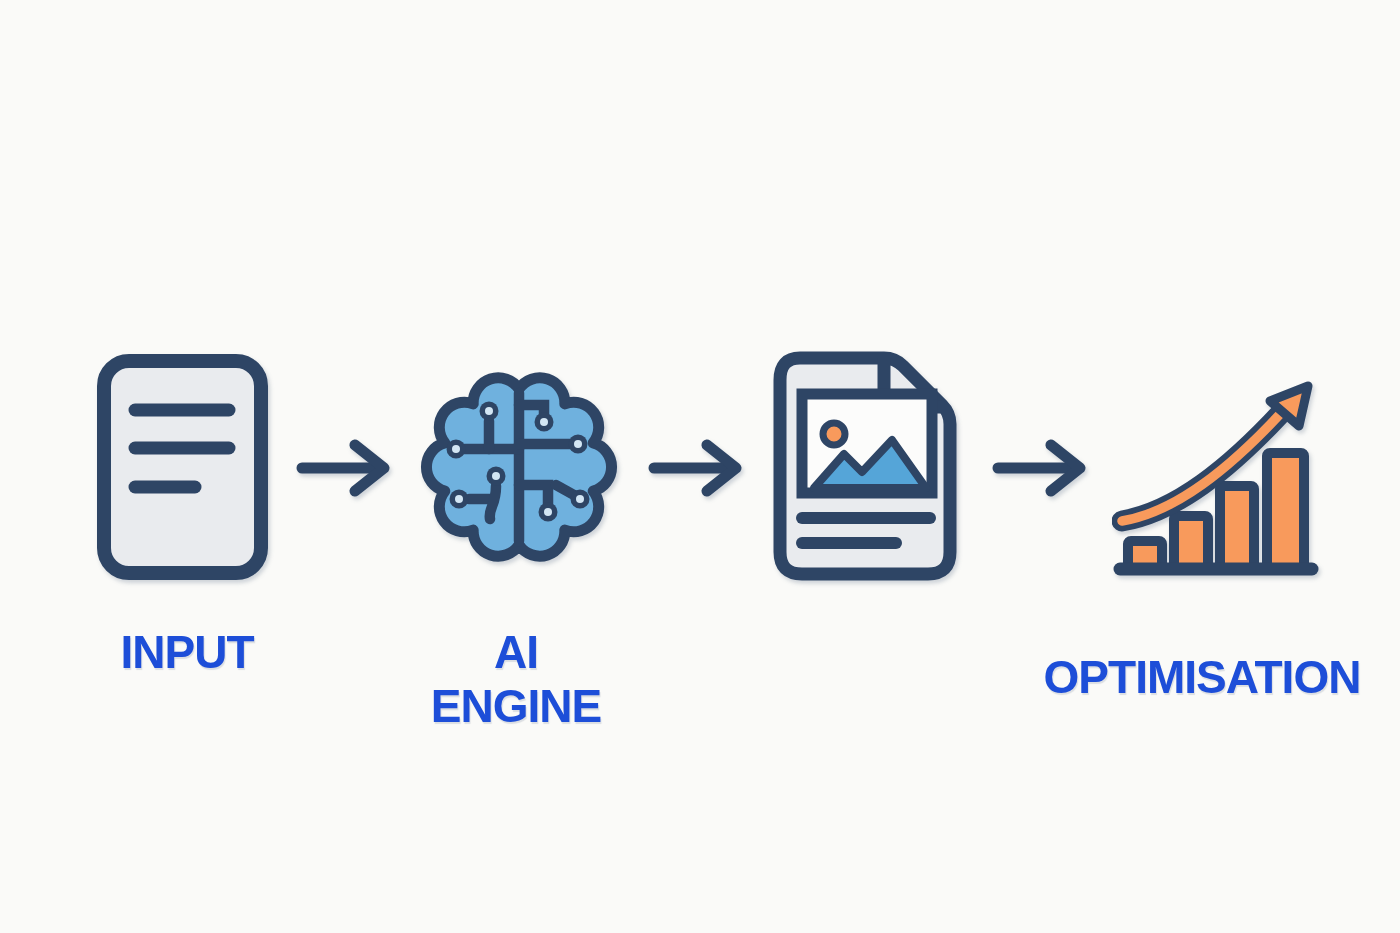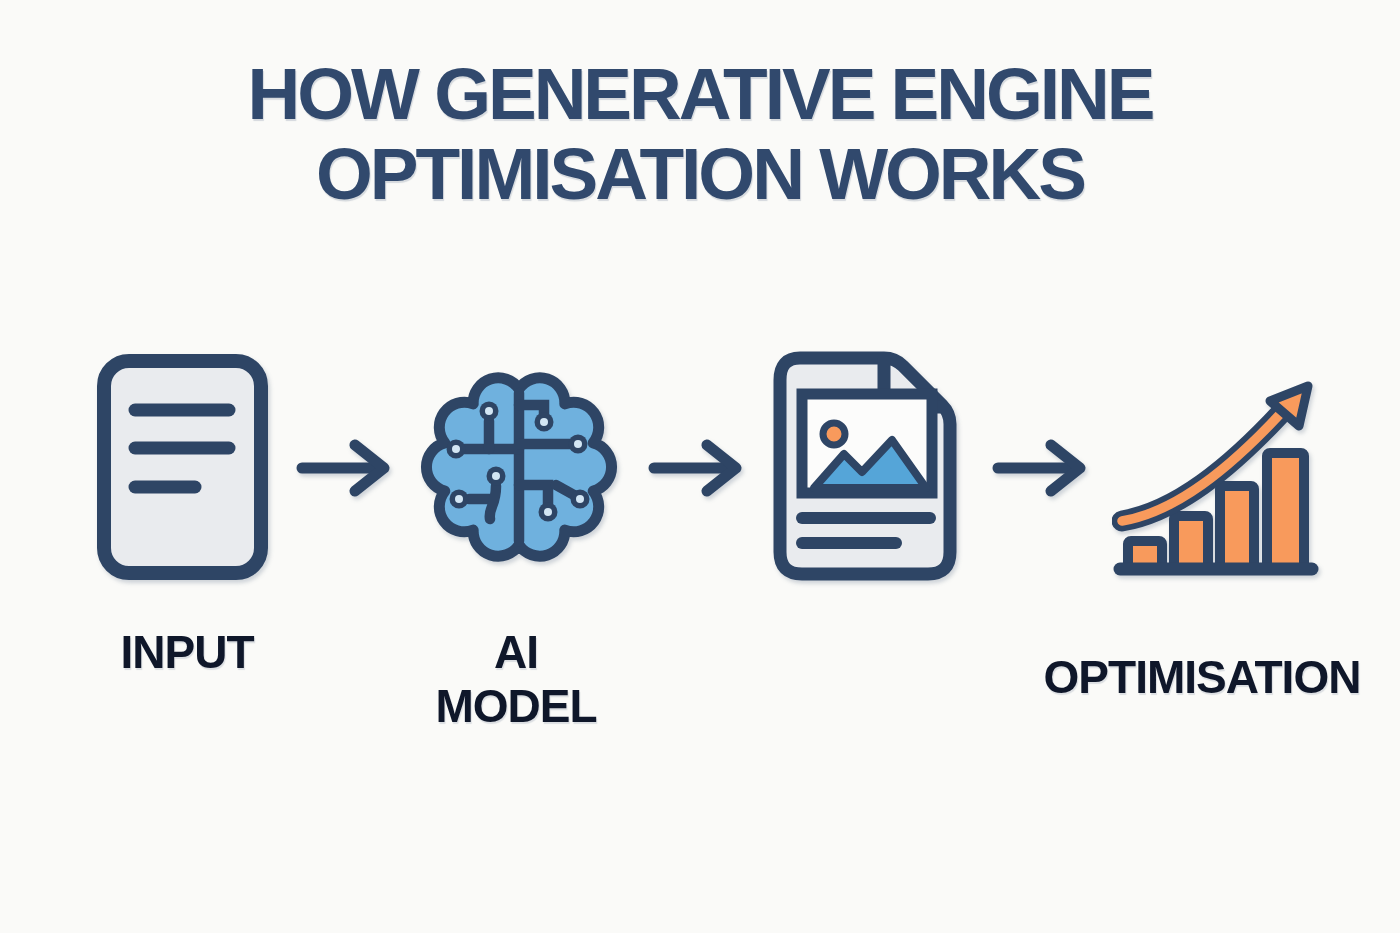--- a/index.html
+++ b/index.html
@@ -32,21 +32,21 @@
     filter: drop-shadow(2px 3px 2px rgba(46,67,99,0.22));
   }
 
   .stage-label {
     position: absolute;
     text-align: center;
     font-size: 46px;
     line-height: 54px;
     font-weight: bold;
     letter-spacing: -1px;
-    color: #0f172a;
+    color: #1d4ed8;
     text-shadow: 1px 2px 1px rgba(46,67,99,0.15);
   }
 
   .lbl-input        { left: 37px;   top: 625px; width: 300px; }
   .lbl-ai           { left: 366px;  top: 625px; width: 300px; text-align: center; }
   .lbl-generated    { left: 711px;  top: 625px; width: 300px; }
   .lbl-optimization { left: 1027px; top: 650px; width: 350px; }
 
   .pos-doc1   { left: 95px;   top: 353px; }
   .pos-arrow1 { left: 296px;  top: 436px; }
@@ -54,24 +54,20 @@
   .pos-arrow2 { left: 648px;  top: 436px; }
   .pos-doc2   { left: 770px;  top: 350px; }
   .pos-arrow3 { left: 992px;  top: 436px; }
   .pos-chart  { left: 1112px; top: 380px; }
 </style>
 </head>
 <body>
 
 <div class="canvas">
 
-  <div class="title">
-    <div>HOW GENERATIVE ENGINE</div>
-    <div>OPTIMISATION WORKS</div>
-  </div>
 
   <div>
 
     <svg class="icon pos-doc1" width="175" height="228" viewBox="0 0 175 228">
       <rect x="9" y="8" width="157" height="212" rx="25" fill="#e9ebee" stroke="#2e4565" stroke-width="14"></rect>
       <g stroke="#2e4565" stroke-width="13" stroke-linecap="round">
         <line x1="40" y1="57" x2="134" y2="57"></line>
         <line x1="40" y1="95" x2="134" y2="95"></line>
         <line x1="40" y1="134" x2="100" y2="134"></line>
       </g>
@@ -167,21 +163,21 @@
       <line x1="8" y1="189" x2="200" y2="189" stroke="#2e4565" stroke-width="13" stroke-linecap="round"></line>
     </svg>
   </div>
 
   <div class="stage-label lbl-input">
     <div>INPUT</div>
   </div>
 
   <div class="stage-label lbl-ai">
     <div>AI</div>
-    <div>MODEL</div>
+    <div>ENGINE</div>
   </div>
 
   <div class="stage-label lbl-generated">
   </div>
 
   <div class="stage-label lbl-optimization">
     <div>OPTIMISATION</div>
   </div>
 
 </div>

